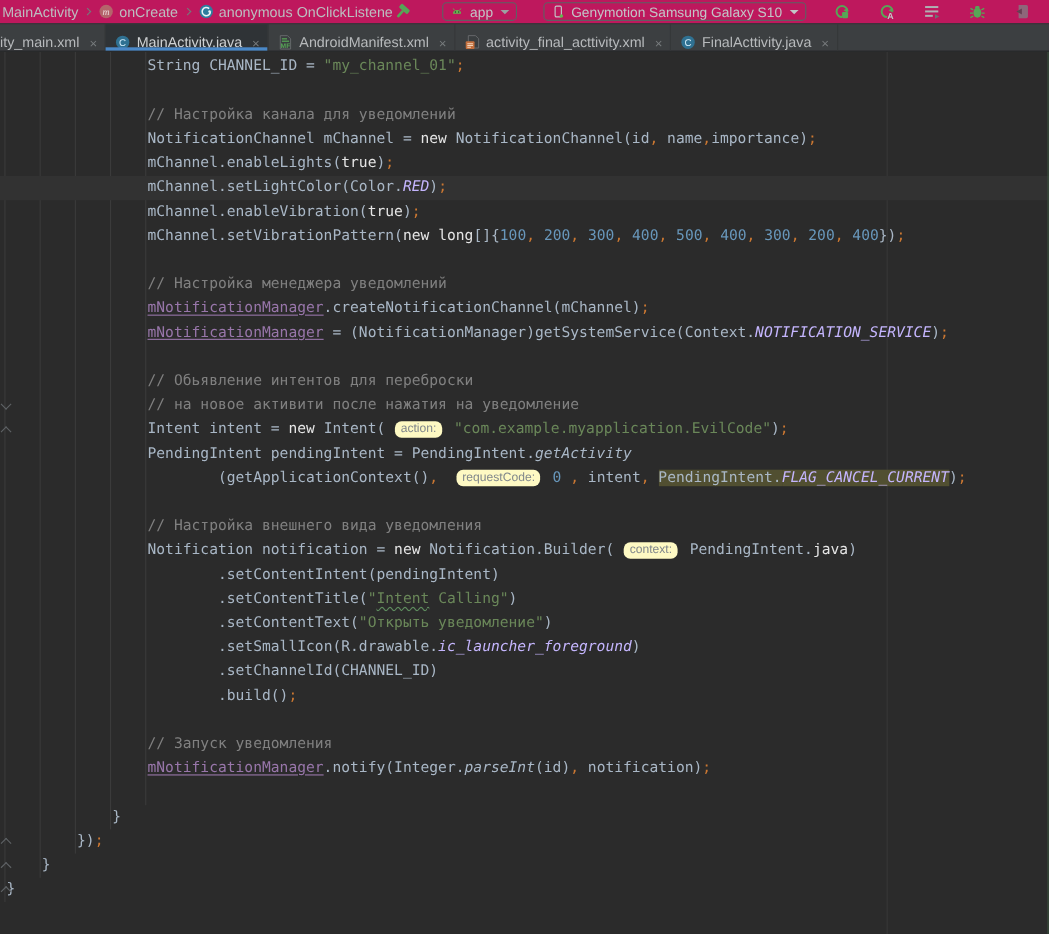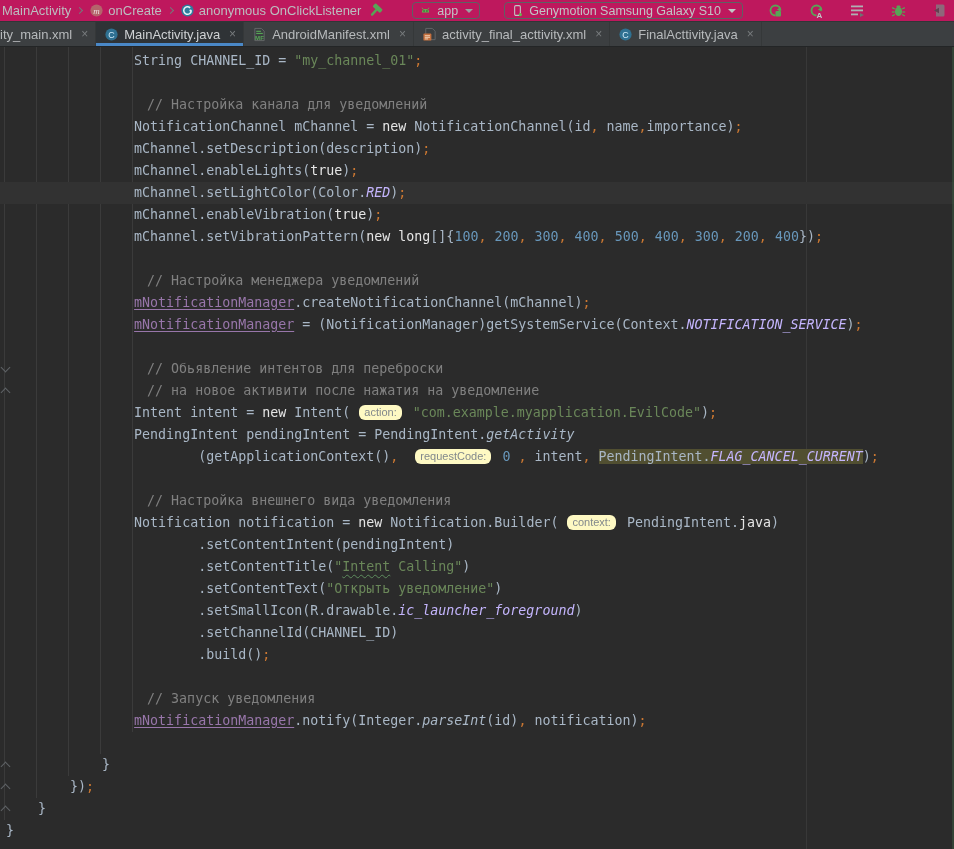--- a/index.html
+++ b/index.html
@@ -7,32 +7,32 @@
   .app{position:relative;width:954px;height:849px;font-family:"Liberation Sans","DejaVu Sans",sans-serif;}
 
   
   .navbar{position:absolute;left:0;top:0;width:954px;height:22px;background:#be185d;
           display:flex;align-items:center;justify-content:space-between;border-bottom:1px solid #323537;}
   .breadcrumbs{display:flex;align-items:center;height:22px;padding-left:2px;white-space:nowrap;overflow:hidden;}
   .crumb{display:flex;align-items:center;gap:4px;color:#BCBEC0;font-size:13px;cursor:pointer;}
   .bc-sep{width:5px;height:5px;border-top:1.4px solid #75797B;border-right:1.4px solid #75797B;
           transform:rotate(45deg);margin:0 7px 0 6px;flex:none;}
   .bc-ic{width:15px;height:15px;flex:none;display:block;}
-  .nav-right{display:flex;align-items:center;gap:24px;padding-right:6px;flex:none;}
+  .nav-right{display:flex;align-items:center;gap:24px;padding-right:16px;flex:none;}
   .combo{display:flex;align-items:center;gap:5px;height:17px;border:1px solid #5E6163;border-radius:4px;
          padding:0 6px;color:#C2C5C7;font-size:12.5px;cursor:pointer;white-space:nowrap;}
   .caret-down{width:0;height:0;border-left:4px solid transparent;border-right:4px solid transparent;
               border-top:4px solid #9DA0A2;margin-left:2px;}
   .tool-ic{width:17px;height:17px;display:block;cursor:pointer;flex:none;}
   .hammer{margin-right:4px;}
 
   
   .tabbar{position:absolute;left:0;top:22px;width:954px;height:25px;background:#3C3F41;display:flex;
           align-items:stretch;border-bottom:1px solid #232526;}
-  .tab{display:flex;align-items:center;gap:5px;padding:0 7px 0 8px;font-size:13px;color:#B7BABC;
+  .tab{display:flex;align-items:flex-end;gap:5px;padding:0 7px 0 8px;font-size:13px;color:#B7BABC;
        position:relative;cursor:pointer;border-right:1px solid #353839;white-space:nowrap;}
   .tab.active{background:#2F3336;color:#CFD2D4;}
   .tab.active::after{content:"";position:absolute;left:0;right:0;bottom:0;height:3px;background:#4A88C7;}
   .tab .close{color:#787C7E;font-size:12px;margin-left:4px;line-height:1;cursor:pointer;}
   .tab-ic{width:15px;height:15px;display:block;flex:none;}
   .tab.cut{padding-left:0;}
 
   
   .editor{position:absolute;left:0;top:47px;width:954px;height:802px;background:#2B2B2B;cursor:text;overflow:hidden;}
   .guide{position:absolute;width:1px;background:#3B3B3B;top:0;}
@@ -40,21 +40,21 @@
   .stripe{position:absolute;right:0;top:0;width:2px;height:802px;background:#3C5740;opacity:.55;}
   #code-lines{position:absolute;left:0;top:3px;width:954px;}
   .code-line{height:22px;line-height:22px;white-space:pre;padding-left:6px;
              font-family:"DejaVu Sans Mono","Liberation Mono",monospace;font-size:13.3px;color:#A9B7C6;}
   .caret-line{background:#323232;}
   .t-p{color:#A9B7C6;}
   .t-k{color:#e5e5e5;}
   .t-s{color:#6A8759;}
   .t-st{color:#6A8759;text-decoration:underline wavy #5E8C5E;text-decoration-thickness:1px;text-underline-offset:3px;}
   .t-n{color:#6897BB;}
-  .t-c{color:#808080;padding-left:13px;}
+  .t-c{color:#808080;}
   .t-o{color:#CC7832;}
   .t-f{color:#9876AA;text-decoration:underline;text-decoration-color:#9876AA;text-underline-offset:2px;}
   .t-sc{color:#c4b5fd;font-style:italic;}
   .t-sm{color:#A9B7C6;font-style:italic;}
   .hl{background:#514F31;}
   .t-h{font-family:"Liberation Sans",sans-serif;font-size:11px;color:#82888C;background:#fef9c3;
        border-radius:6px;padding:1px 5px 2px;margin:0 3px 0 1px;position:relative;top:-1px;}
   .fold{position:absolute;width:7px;height:7px;border:solid #5F6366;border-width:0 1.5px 1.5px 0;left:2px;}
   .fold.down{transform:rotate(45deg);}
   .fold.up{transform:rotate(-135deg);}
@@ -202,21 +202,20 @@
     <div class="guide" style="left:36px;height:751px;"></div>
     <div class="guide" style="left:68px;height:729px;"></div>
     <div class="guide" style="left:100px;height:707px;"></div>
     <div class="guide" style="left:132px;height:685px;"></div>
     <div class="margin-line"></div>
     <div id="code-lines">
         <div class="code-line">                <span class="t-p">String CHANNEL_ID = </span><span class="t-s">"my_channel_01"</span><span class="t-o">;</span></div>
         <div class="code-line"></div>
         <div class="code-line">                <span class="t-c">// Настройка канала для уведомлений</span></div>
         <div class="code-line">                <span class="t-p">NotificationChannel mChannel = </span><span class="t-k">new</span><span class="t-p"> NotificationChannel(id</span><span class="t-o">,</span><span class="t-p"> name</span><span class="t-o">,</span><span class="t-p">importance)</span><span class="t-o">;</span></div>
-        <div class="code-line">                <span class="t-p">mChannel.setDescription(description)</span><span class="t-o">;</span></div>
         <div class="code-line">                <span class="t-p">mChannel.enableLights(</span><span class="t-k">true</span><span class="t-p">)</span><span class="t-o">;</span></div>
         <div class="code-line caret-line">                <span class="t-p">mChannel.setLightColor(Color.</span><span class="t-sc">RED</span><span class="t-p">)</span><span class="t-o">;</span></div>
         <div class="code-line">                <span class="t-p">mChannel.enableVibration(</span><span class="t-k">true</span><span class="t-p">)</span><span class="t-o">;</span></div>
         <div class="code-line">                <span class="t-p">mChannel.setVibrationPattern(</span><span class="t-k">new</span><span class="t-p"> </span><span class="t-k">long</span><span class="t-p">[]{</span><span class="t-n">100</span><span class="t-o">,</span><span class="t-p"> </span><span class="t-n">200</span><span class="t-o">,</span><span class="t-p"> </span><span class="t-n">300</span><span class="t-o">,</span><span class="t-p"> </span><span class="t-n">400</span><span class="t-o">,</span><span class="t-p"> </span><span class="t-n">500</span><span class="t-o">,</span><span class="t-p"> </span><span class="t-n">400</span><span class="t-o">,</span><span class="t-p"> </span><span class="t-n">300</span><span class="t-o">,</span><span class="t-p"> </span><span class="t-n">200</span><span class="t-o">,</span><span class="t-p"> </span><span class="t-n">400</span><span class="t-p">})</span><span class="t-o">;</span></div>
         <div class="code-line"></div>
         <div class="code-line">                <span class="t-c">// Настройка менеджера уведомлений</span></div>
         <div class="code-line">                <span class="t-f">mNotificationManager</span><span class="t-p">.createNotificationChannel(mChannel)</span><span class="t-o">;</span></div>
         <div class="code-line">                <span class="t-f">mNotificationManager</span><span class="t-p"> = (NotificationManager)getSystemService(Context.</span><span class="t-sc">NOTIFICATION_SERVICE</span><span class="t-p">)</span><span class="t-o">;</span></div>
         <div class="code-line"></div>
         <div class="code-line">                <span class="t-c">// Обьявление интентов для переброски</span></div>

